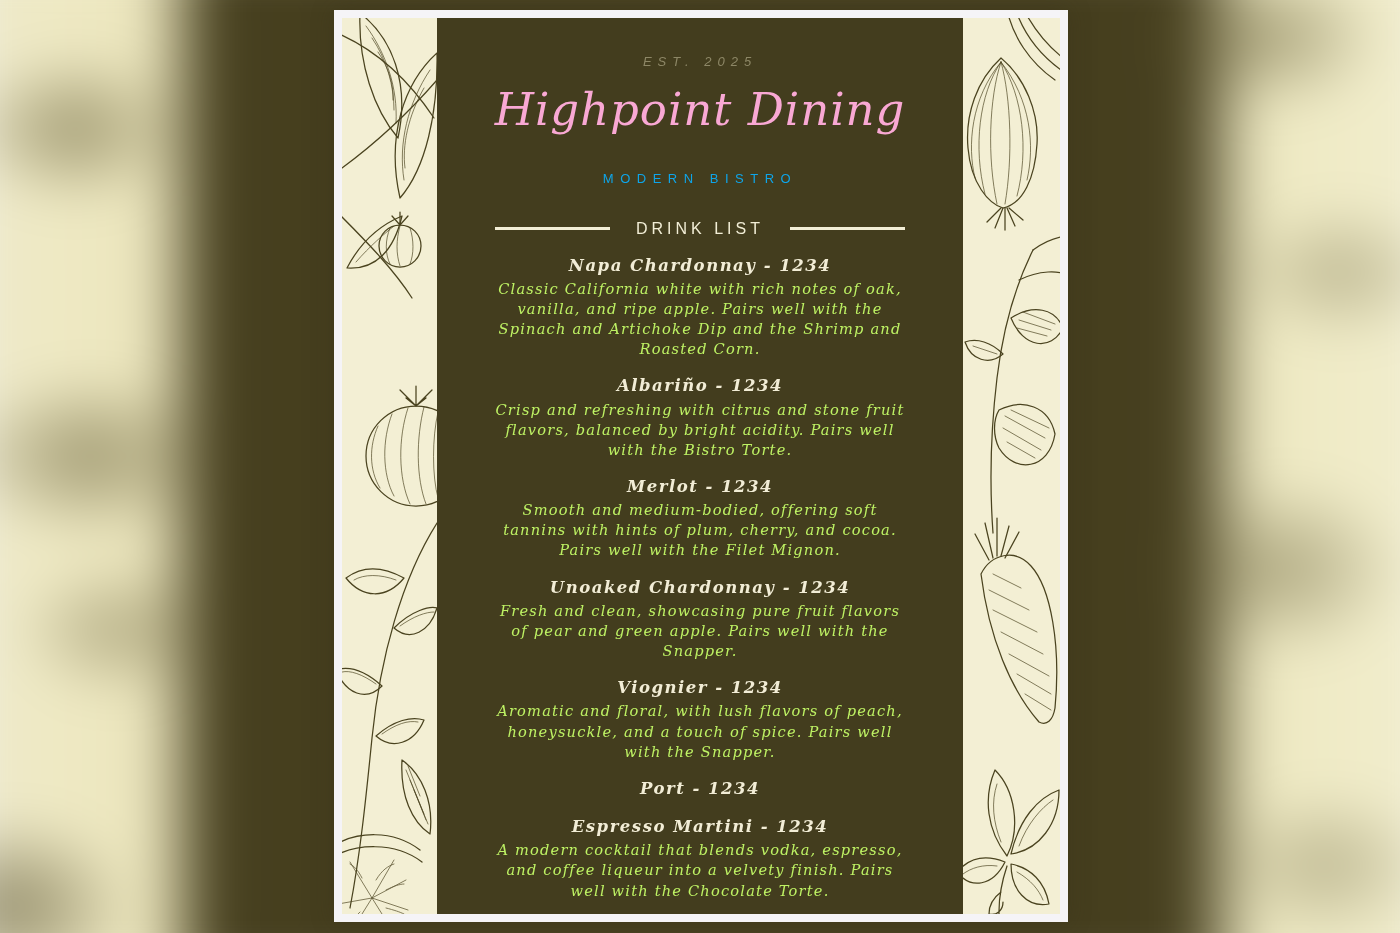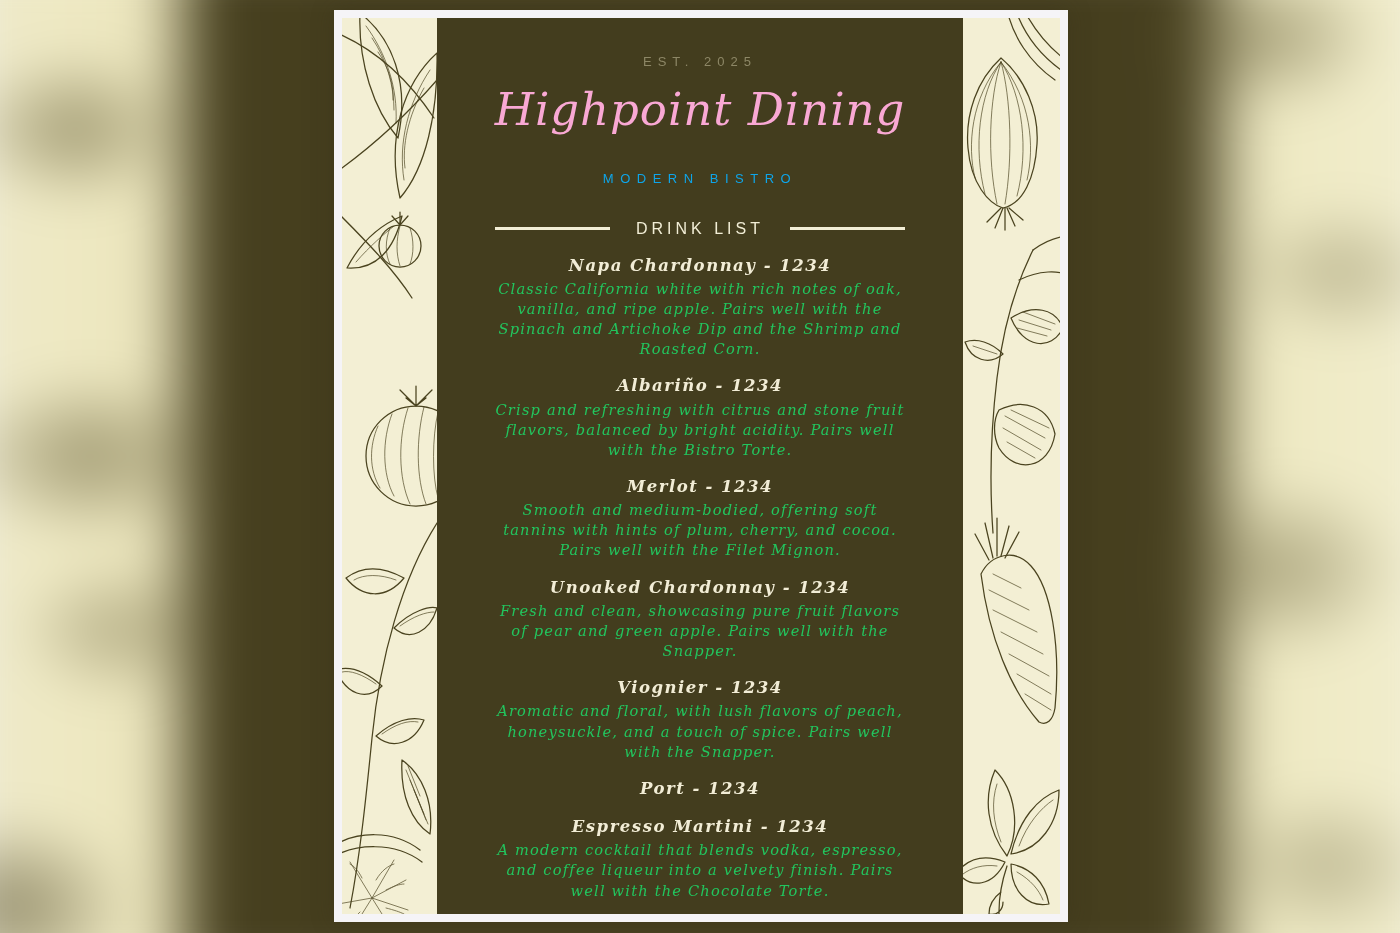--- a/index.html
+++ b/index.html
@@ -41,21 +41,21 @@
   .margin-strip.right{width:97px;}
   .margin-strip svg{position:absolute;inset:0;}
   
   .panel{
     flex:1 1 auto;background:#433d1e;color:#f2edd6;
     display:flex;flex-direction:column;align-items:center;
     padding:30px 20px 20px 20px;box-sizing:border-box;
   }
   .est{
     font-family:"Liberation Sans", sans-serif;
-    font-size:13px;letter-spacing:6px;color:#8d8766;margin-top:6px;
+    font-size:13px;letter-spacing:6px;color:#8d8766;margin-top:6px;font-style:italic;
   }
   .title{
     font-family:"DejaVu Serif", serif;font-style:italic;font-weight:500;
     font-size:45px;color:#f9a8d4;margin:16px 0 16px 0;line-height:1.1;
     letter-spacing:1px;white-space:nowrap;
   }
   .subtitle{
     font-family:"Liberation Sans", sans-serif;
     font-size:13px;letter-spacing:6.5px;color:#0ea5e9;margin-top:20px;
   }
@@ -69,21 +69,21 @@
     font-size:16px;letter-spacing:4px;color:#f2eed6;white-space:nowrap;
   }
   .items{display:flex;flex-direction:column;gap:16px;margin-top:17px;width:100%;}
   .item{display:flex;flex-direction:column;align-items:center;text-align:center;}
   .item-title{
     font-family:"DejaVu Serif", serif;font-weight:bold;
     font-size:16.5px;letter-spacing:1.5px;color:#f2edd6;line-height:1.35;font-style:italic;
   }
   .item-desc{
     font-family:"DejaVu Serif", serif;font-style:italic;
-    font-size:14.6px;letter-spacing:1.2px;line-height:1.38;color:#22c55e;
+    font-size:14.6px;letter-spacing:1.2px;line-height:1.38;color:#bef264;
     max-width:412px;margin-top:2px;
   }
   .ink{stroke:#4a431f;fill:none;stroke-width:1.25;stroke-linecap:round;stroke-linejoin:round;}
   .ink-thin{stroke:#4a431f;fill:none;stroke-width:.8;stroke-linecap:round;opacity:.85;}
 </style>
 </head>
 <body>
 
 <div class="backdrop"></div>
 

